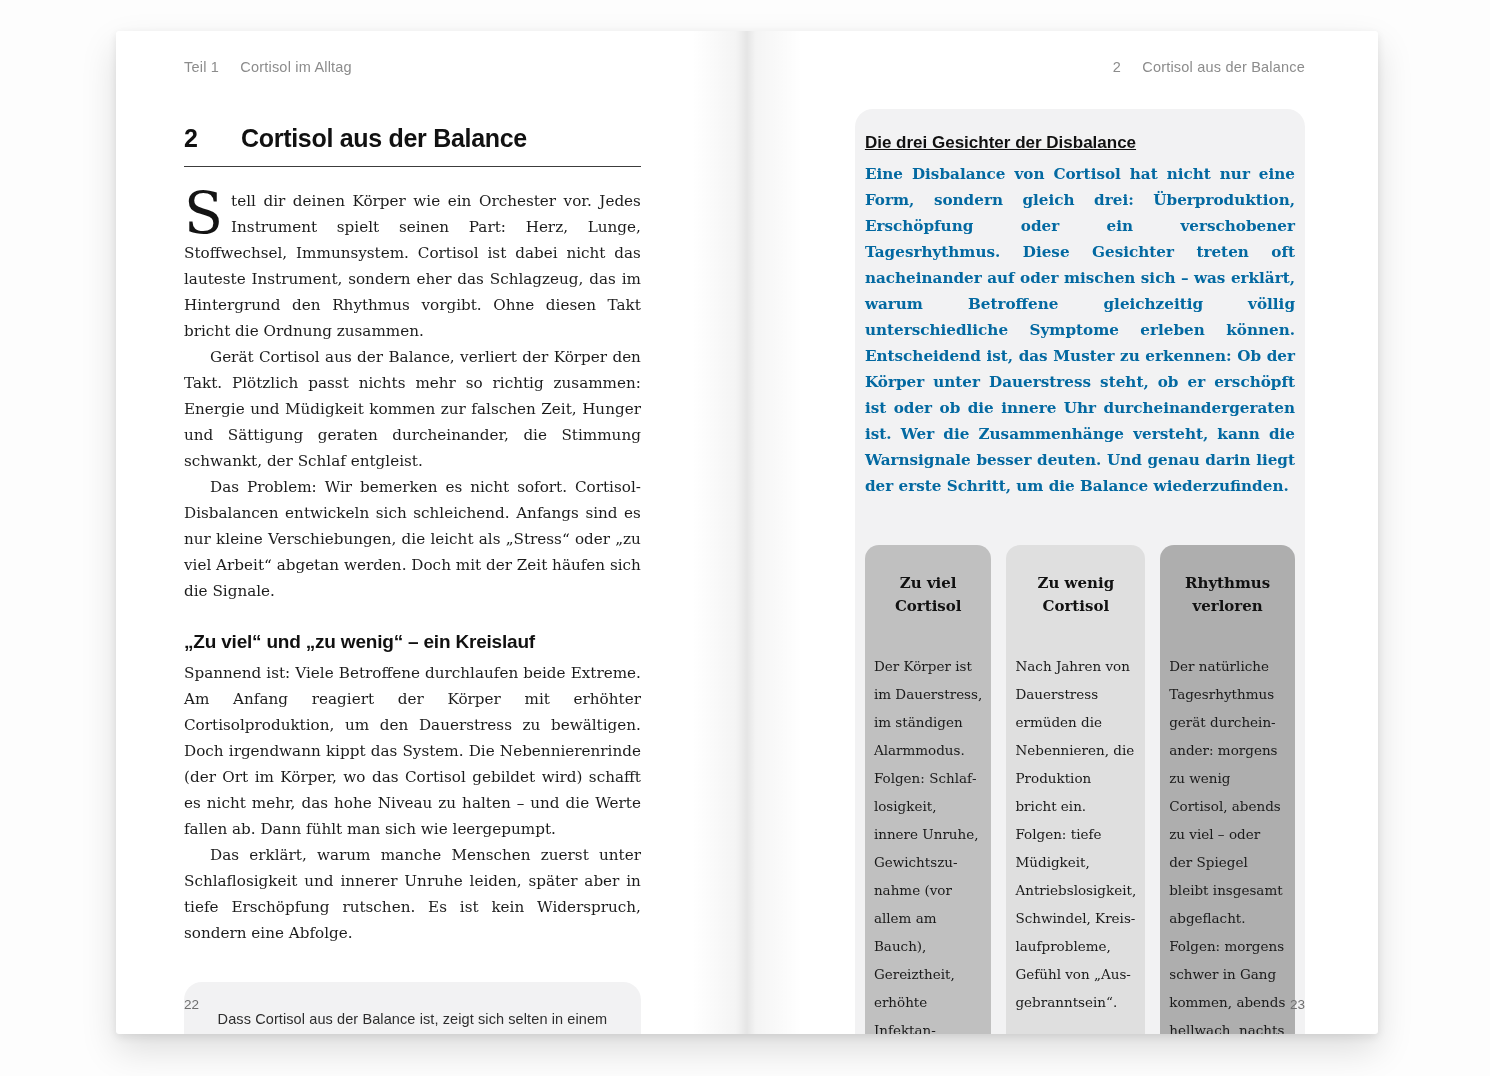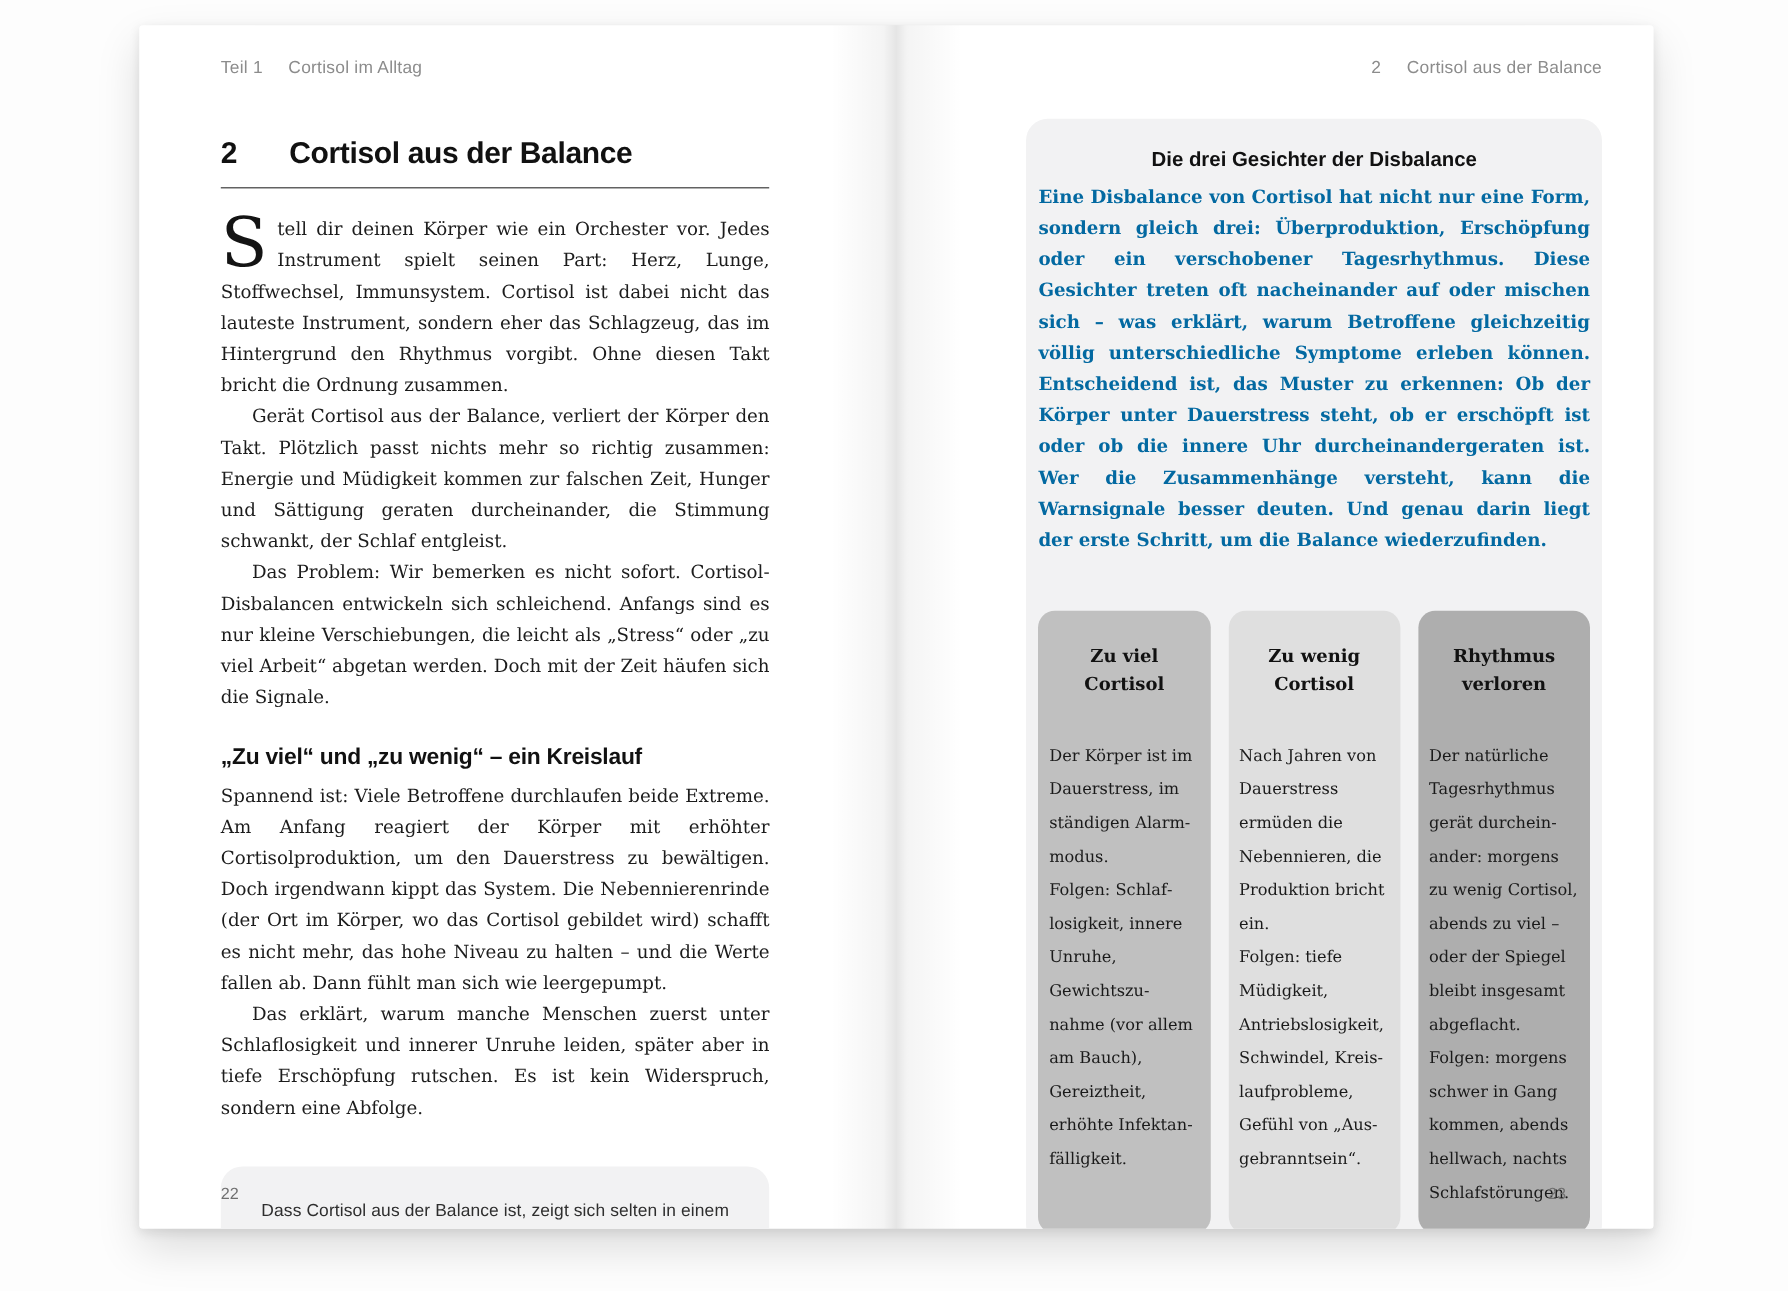--- a/index.html
+++ b/index.html
@@ -6,40 +6,40 @@
   html, body { width:1490px; height:1076px; }
   body {
     position:relative;
     background:#fdfdfd;
     font-family:"DejaVu Serif", serif;
     color:var(--body-text, #1b1b1b);
     overflow:hidden;
   }
 
   .spread {
-    position:absolute; left:116px; top:21px;
+    position:absolute; left:116px; top:31px;
     width:1262px; height:1003px;
     display:flex;
     background:#ffffff;
     border-radius:3px;
     box-shadow:0 16px 36px rgba(0,0,0,0.13), 0 3px 9px rgba(0,0,0,0.09);
     gap:26px;
   }
   .spine {
     position:absolute; top:0; bottom:0; left:50%; width:110px;
     transform:translateX(-50%);
     background:linear-gradient(to right,
       rgba(0,0,0,0) 0%, rgba(0,0,0,0.045) 40%, rgba(0,0,0,0.10) 50%,
       rgba(0,0,0,0.045) 58%, rgba(0,0,0,0) 100%);
     pointer-events:none;
   }
 
   .page { width:631px; height:100%; position:relative; overflow:hidden; }
   .page-left  { padding:28px 93px 0 68px; }
-  .page-right { padding:28px 43px 0 95px; }
+  .page-right { padding:28px 73px 0 95px; }
 
   .running-header {
     font-family:"Liberation Sans", sans-serif;
     font-size:14.5px; color:var(--header-text, #8c8c8c);
     letter-spacing:0.2px; height:17px;
   }
   .running-header .rh-a { margin-right:17px; }
   .page-right .running-header { text-align:right; }
 
   .chapter-head {
@@ -93,22 +93,22 @@
   .pagenum.pn-right { right:73px; }
 
   .infobox {
     margin-top:33px;
     background:var(--infobox-bg, #f2f2f3);
     border-radius:18px;
     padding:24px 10px 10px;
   }
   .infobox-title {
     font-family:"Liberation Sans", sans-serif;
-    font-size:17px; font-weight:bold; text-align:center;
-    color:#111; margin-bottom:8px;
+    font-size:17px; font-weight:bold; 
+    color:#111; margin-bottom:8px;text-decoration:underline;
   }
   .infobox-body {
     font-size:15.2px; line-height:26px; text-align:justify; color:#0369a1;font-weight:bold;
   }
 
   .cards { display:flex; gap:15px; margin-top:46px; }
   .card {
     flex:1 1 0;
     border-radius:14px;
     padding:27px 9px 20px;

